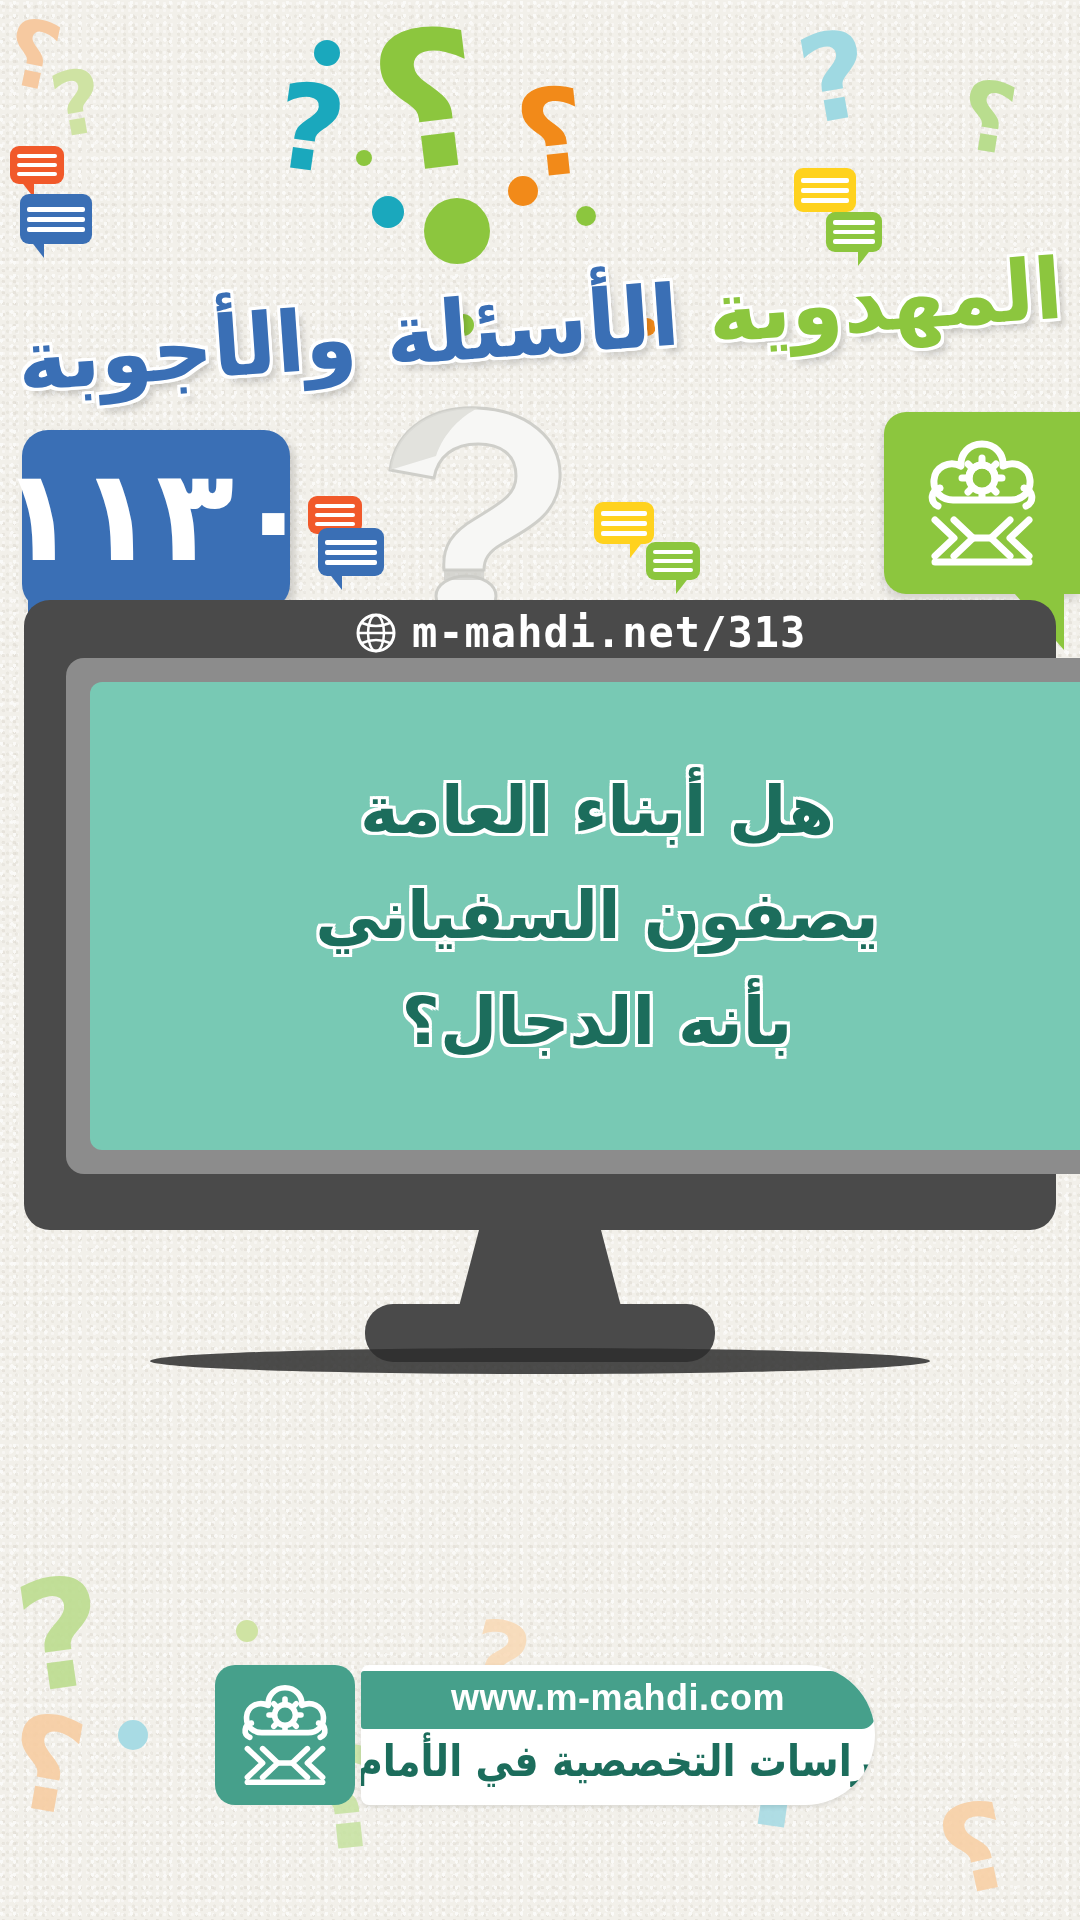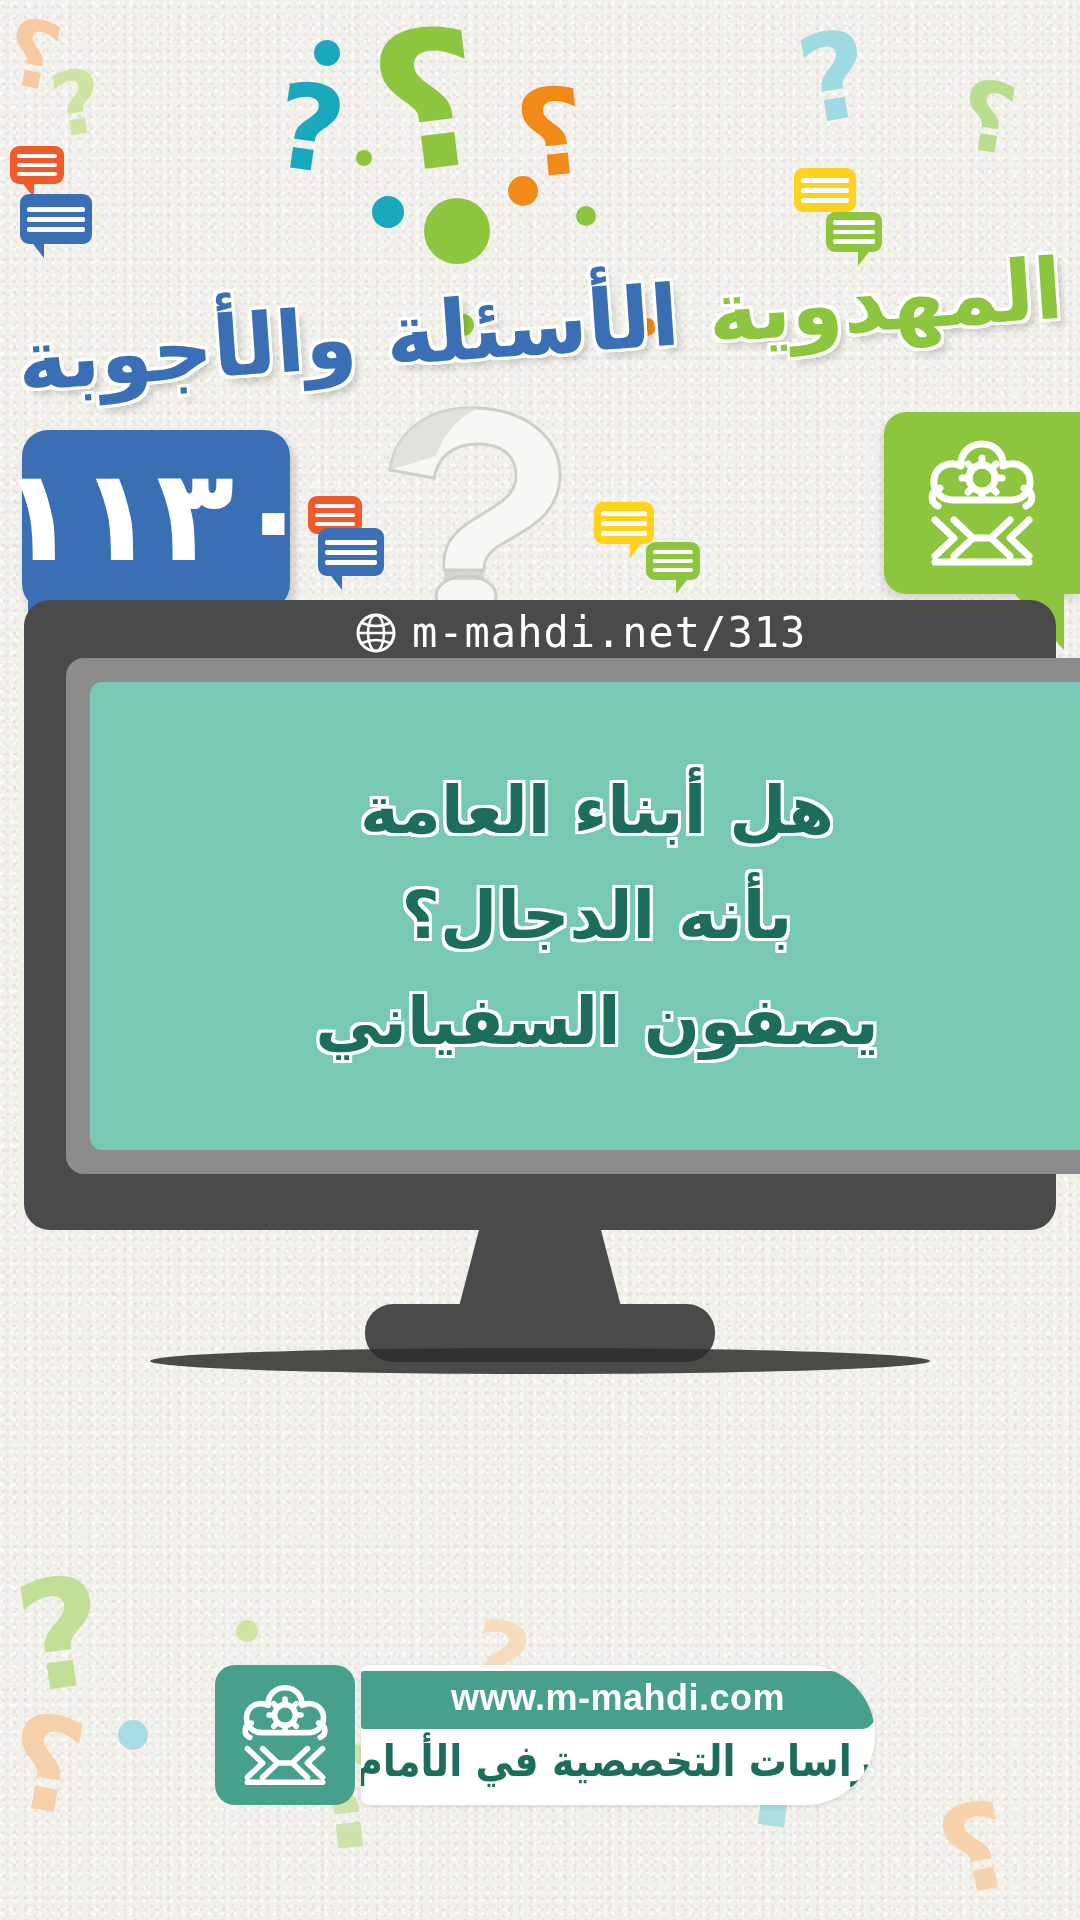--- a/index.html
+++ b/index.html
@@ -217,21 +217,21 @@
   }
 
   
   .url-strip {
     position: absolute;
     left: 330px; top: 8px;
     display: flex; align-items: center; gap: 14px;
     color:#fff;
     font-family: "DejaVu Sans Mono", "Liberation Mono", monospace;
     font-size: 42px;
-    font-weight: 400;
+    font-weight: 700;
     letter-spacing: 1px;
     z-index: 5;
   }
 
   
   .stand-neck {
     position:absolute;
     left: 50%; top: 1228px;
     transform: translateX(-50%);
     width: 168px; height: 90px;
@@ -429,22 +429,22 @@
         <line x1="4" y1="22" x2="40" y2="22" stroke="#fff" stroke-width="2.5"></line>
         <path d="M8 12 Q22 18 36 12" fill="none" stroke="#fff" stroke-width="2.5"></path>
         <path d="M8 32 Q22 26 36 32" fill="none" stroke="#fff" stroke-width="2.5"></path>
       </svg>
       <span>m-mahdi.net/313</span>
     </div>
 
     <div class="monitor-inner">
       <div class="screen">
         <div class="q-line">هل أبناء العامة</div>
+        <div class="q-line">يصفون السفياني</div>
         <div class="q-line">بأنه الدجال؟</div>
-        <div class="q-line">يصفون السفياني</div>
       </div>
     </div>
   </div>
 
   <div class="stand-neck"></div>
   <div class="stand-base"></div>
   <div class="stand-shadow"></div>
 
   <div class="footer">
     <div class="footer-mark">

